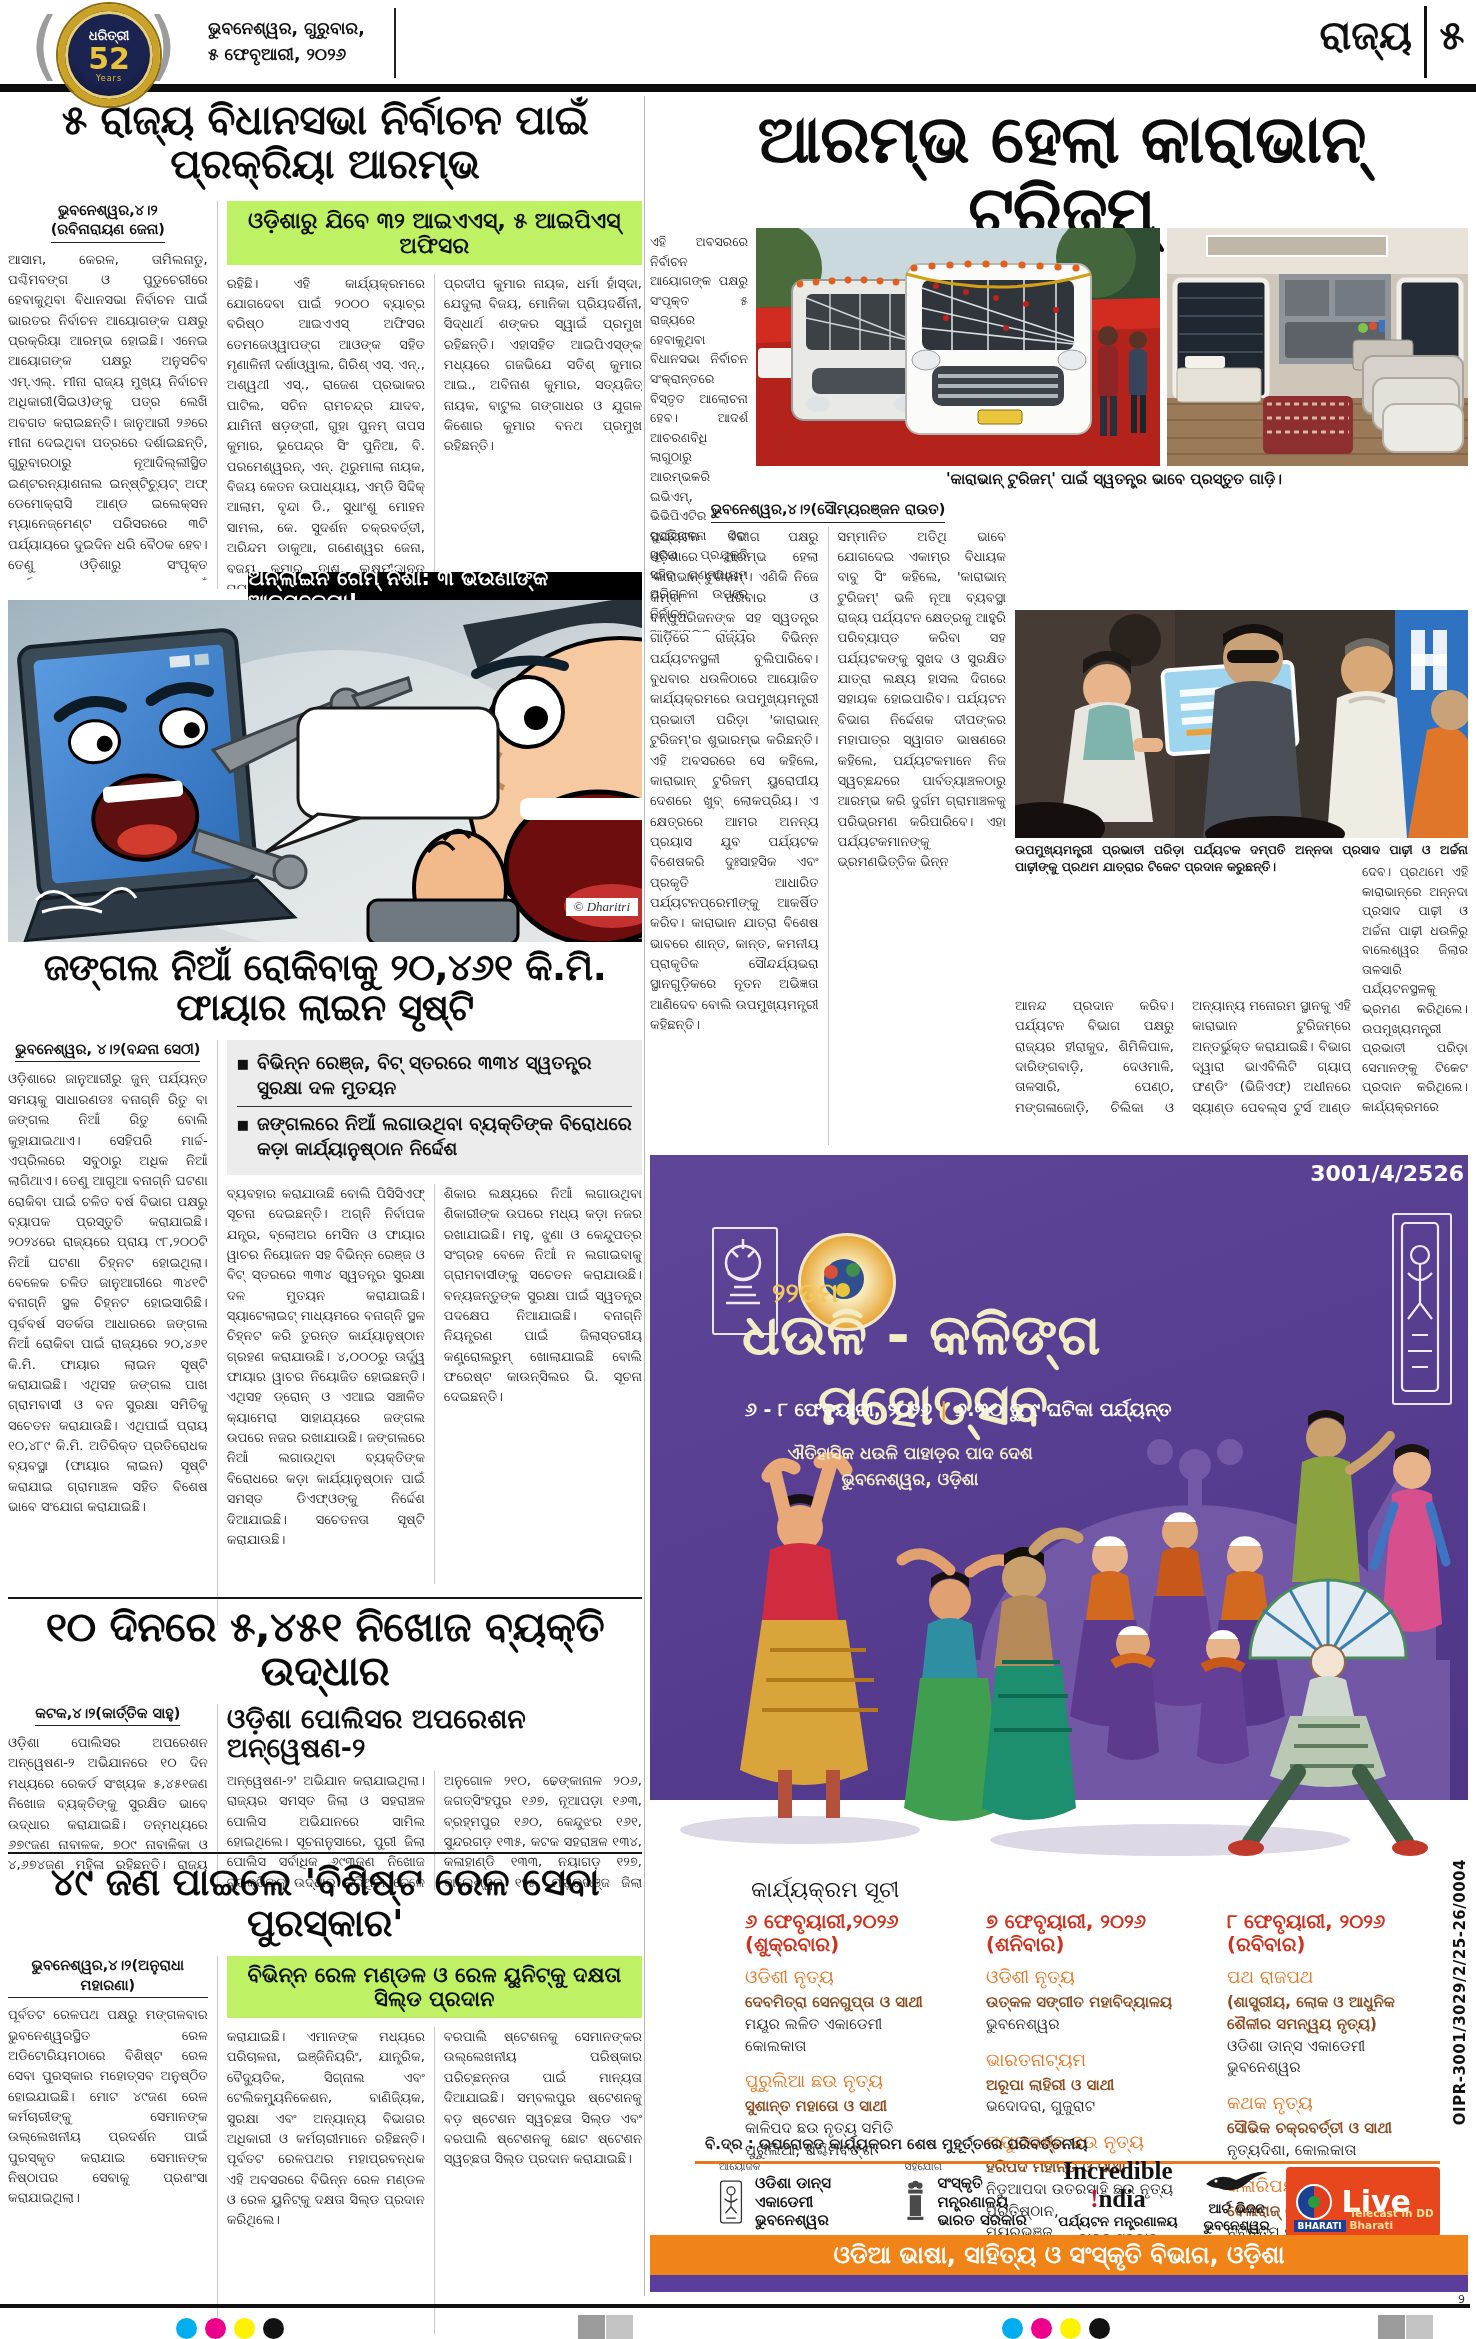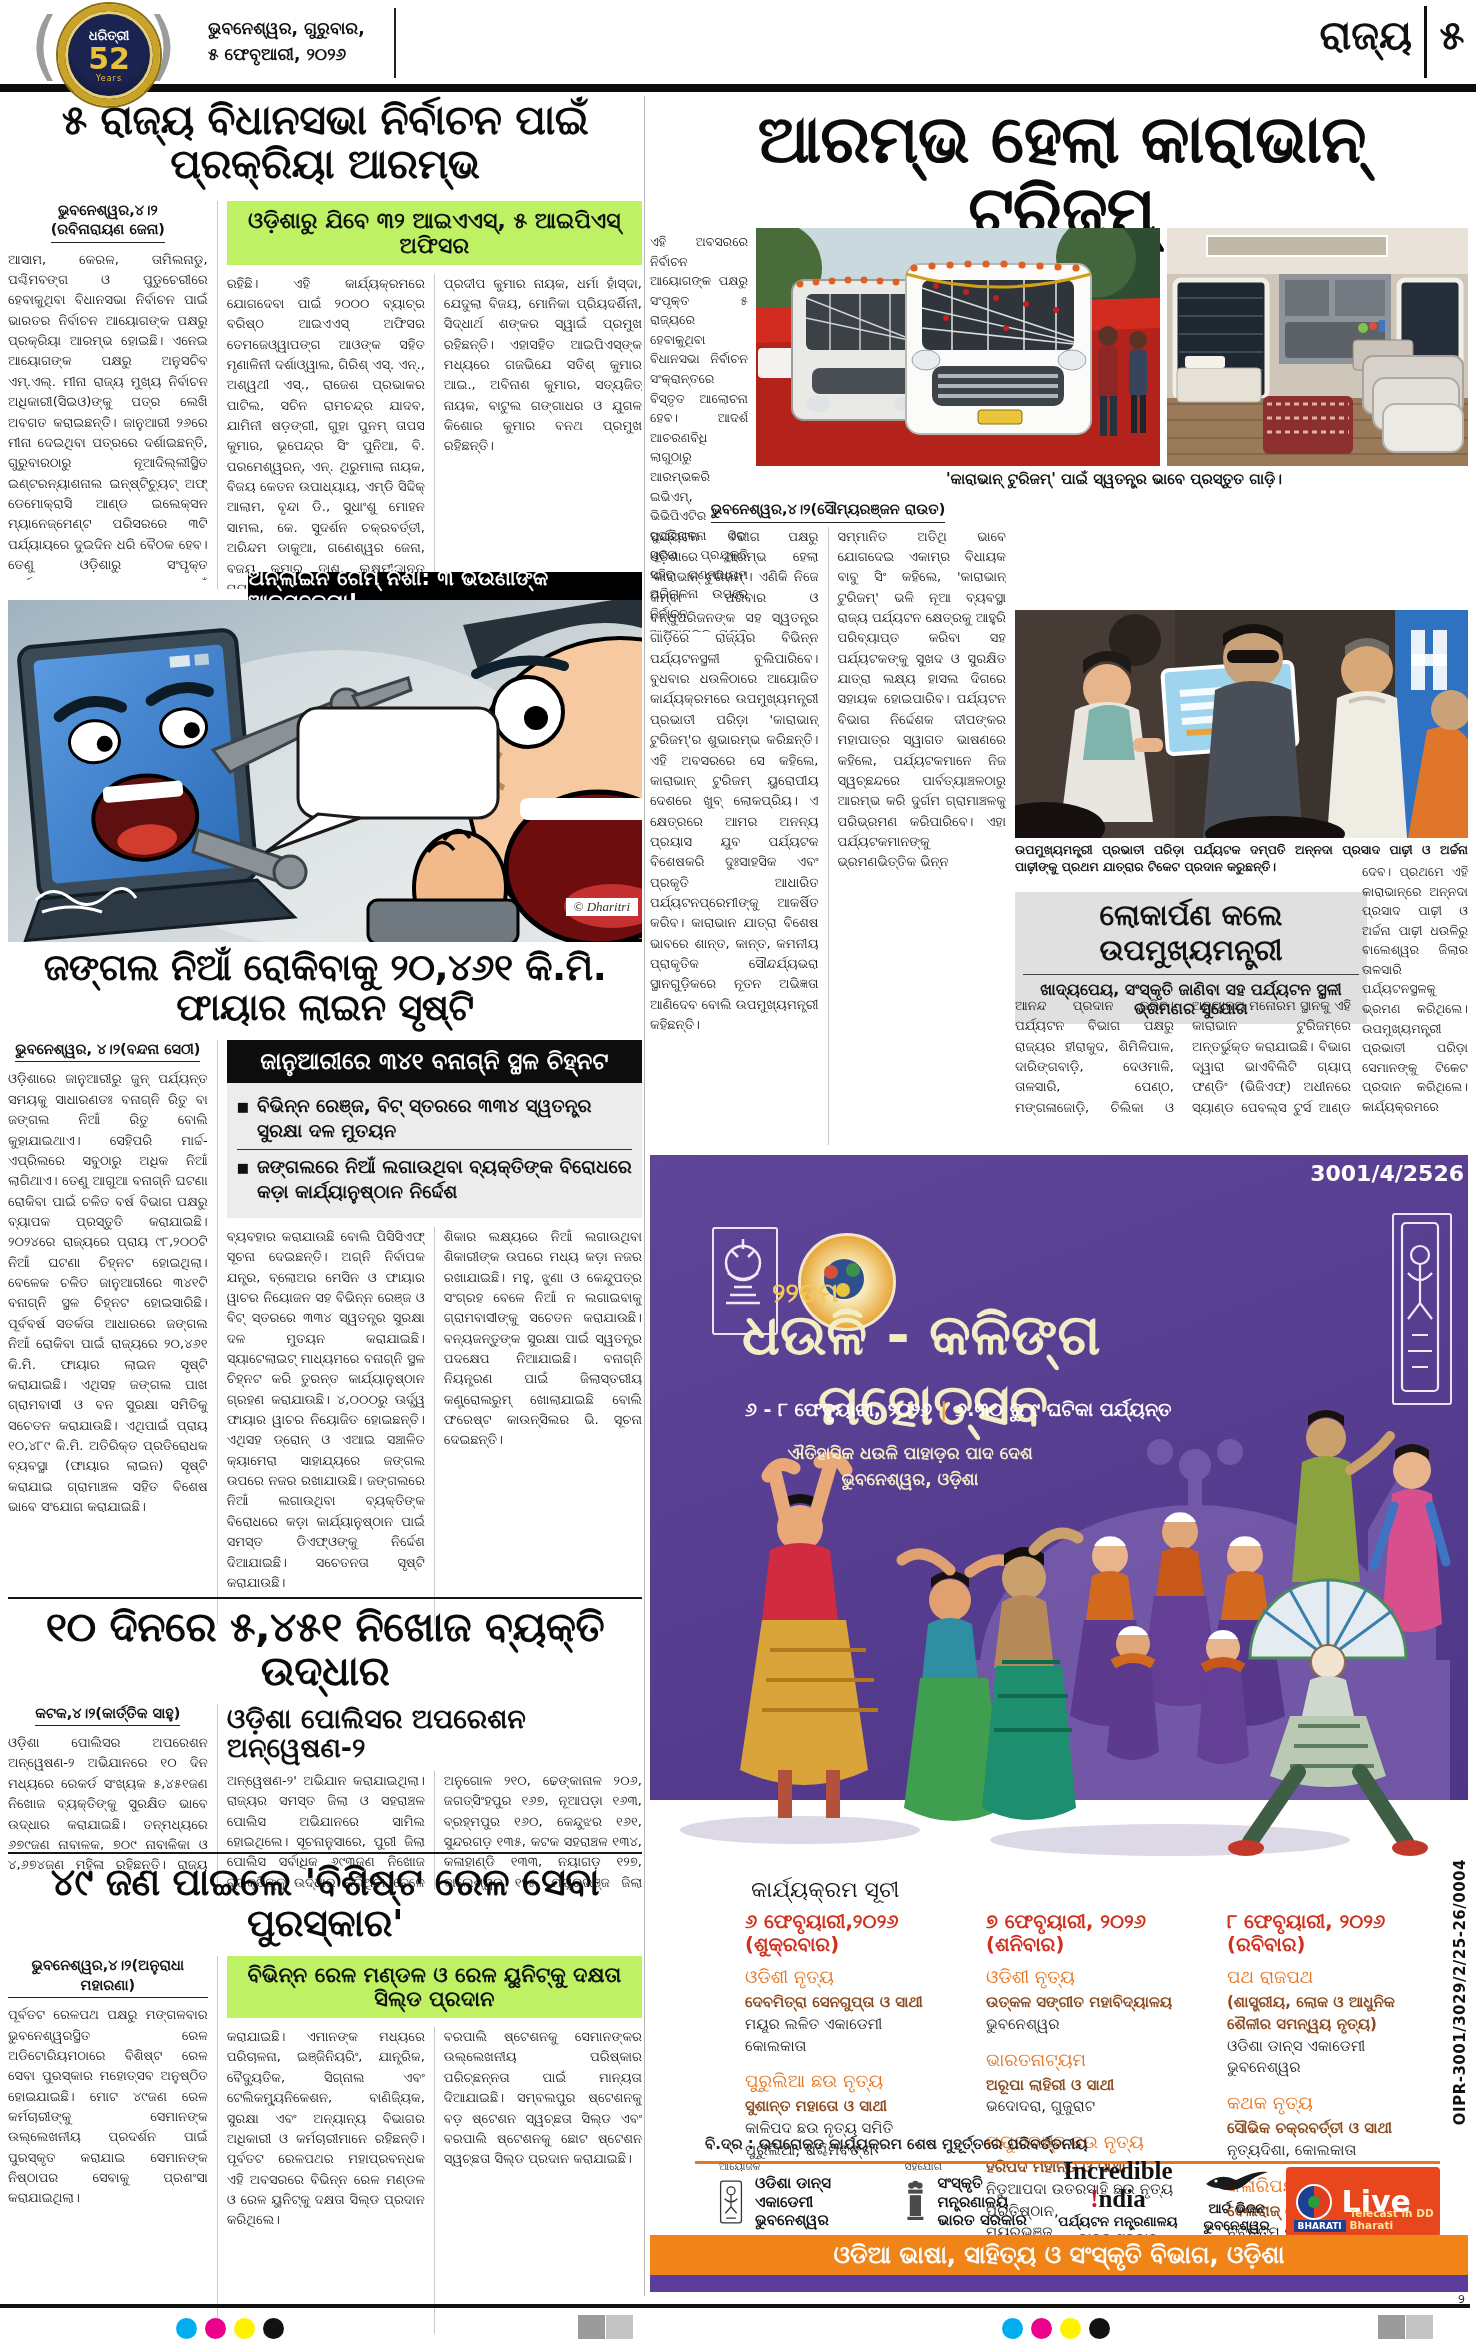--- a/index.html
+++ b/index.html
@@ -199,21 +199,20 @@
   </div>
 
   <div class="abs" style="left:8px;top:948px;width:634px;">
     <div class="art-h" style="font-size:37px;margin-bottom:12px;">ଜଙ୍ଗଲ ନିଆଁ ରୋକିବାକୁ ୨୦,୪୬୧ କି.ମି. ଫାୟାର ଲାଇନ ସୃଷ୍ଟି</div>
     <div class="cols" style="height:585px;">
       <div class="col">
         <div class="byline"><span class="u">ଭୁବନେଶ୍ୱର, ୪।୨(ବନ୍ଦନା ସେଠୀ)</span></div>
         <div class="bodytxt" style="height:540px;">ଓଡ଼ିଶାରେ ଜାନୁଆରୀରୁ ଜୁନ୍ ପର୍ଯ୍ୟନ୍ତ ସମୟକୁ ସାଧାରଣତଃ ବନାଗ୍ନି ରିତୁ ବା ଜଙ୍ଗଲ ନିଆଁ ରିତୁ ବୋଲି କୁହାଯାଇଥାଏ। ସେହିପରି ମାର୍ଚ୍ଚ-ଏପ୍ରିଲରେ ସବୁଠାରୁ ଅଧିକ ନିଆଁ ଲାଗିଥାଏ। ତେଣୁ ଆଗୁଆ ବନାଗ୍ନି ଘଟଣା ରୋକିବା ପାଇଁ ଚଳିତ ବର୍ଷ ବିଭାଗ ପକ୍ଷରୁ ବ୍ୟାପକ ପ୍ରସ୍ତୁତି କରାଯାଇଛି। ୨୦୨୪ରେ ରାଜ୍ୟରେ ପ୍ରାୟ ୯୮,୨୦୦ଟି ନିଆଁ ଘଟଣା ଚିହ୍ନଟ ହୋଇଥିଲା। ବେଳେକ ଚଳିତ ଜାନୁଆରୀରେ ୩୪୧ଟି ବନାଗ୍ନି ସ୍ଥଳ ଚିହ୍ନଟ ହୋଇସାରିଛି। ପୂର୍ବବର୍ଷ ସତର୍କତା ଆଧାରରେ ଜଙ୍ଗଲ ନିଆଁ ରୋକିବା ପାଇଁ ରାଜ୍ୟରେ ୨୦,୪୬୧ କି.ମି. ଫାୟାର ଲାଇନ ସୃଷ୍ଟି କରାଯାଇଛି। ଏଥିସହ ଜଙ୍ଗଲ ପାଖ ଗ୍ରାମବାସୀ ଓ ବନ ସୁରକ୍ଷା ସମିତିକୁ ସଚେତନ କରାଯାଉଛି। ଏଥିପାଇଁ ପ୍ରାୟ ୧୦,୪୮୯ କି.ମି. ଅତିରିକ୍ତ ପ୍ରତିରୋଧକ ବ୍ୟବସ୍ଥା (ଫାୟାର ଲାଇନ) ସୃଷ୍ଟି କରାଯାଇ ଗ୍ରାମାଞ୍ଚଳ ସହିତ ବିଶେଷ ଭାବେ ସଂଯୋଗ କରାଯାଇଛି।</div>
       </div>
       <div style="flex:2.08;border-left:1px solid #c9c9c9;margin-left:9px;padding-left:9px;overflow:hidden;">
-        <div class="black-head">ଜାନୁଆରୀରେ ୩୪୧ ବନାଗ୍ନି ସ୍ଥଳ ଚିହ୍ନଟ</div>
         <div class="bullets">
 
             <div class="bullet">
               <span class="sq">■</span>
               <span>ବିଭିନ୍ନ ରେଞ୍ଜ, ବିଟ୍ ସ୍ତରରେ ୩୩୪ ସ୍ୱତନ୍ତ୍ର ସୁରକ୍ଷା ଦଳ ମୁତୟନ</span>
             </div>
 
             <div class="bullet">
               <span class="sq">■</span>
               <span>ଜଙ୍ଗଲରେ ନିଆଁ ଲଗାଉଥିବା ବ୍ୟକ୍ତିଙ୍କ ବିରୋଧରେ କଡ଼ା କାର୍ଯ୍ୟାନୁଷ୍ଠାନ ନିର୍ଦ୍ଦେଶ</span>
@@ -410,24 +409,20 @@
         <path d="M334,92 q18,-8 36,0" stroke="#c9c3b7" stroke-width="4" fill="none"></path>
       </g>
       <path d="M412,120 q30,-10 41,10 l0,98 l-60,0 z" fill="#e0762a"></path>
       <circle cx="436" cy="100" r="20" fill="#caa27a"></circle>
       <ellipse cx="30" cy="218" rx="60" ry="26" fill="#15100d"></ellipse>
       <ellipse cx="260" cy="224" rx="70" ry="18" fill="#15100d"></ellipse>
     </svg>
   </div>
   <div class="abs photo-cap2" style="left:1015px;top:842px;width:453px;">ଉପମୁଖ୍ୟମନ୍ତ୍ରୀ ପ୍ରଭାତୀ ପରିଡ଼ା ପର୍ଯ୍ୟଟକ ଦମ୍ପତି ଅନ୍ନଦା ପ୍ରସାଦ ପାଢ଼ୀ ଓ ଅର୍ଚ୍ଚନା ପାଢ଼ୀଙ୍କୁ ପ୍ରଥମ ଯାତ୍ରାର ଟିକେଟ ପ୍ରଦାନ କରୁଛନ୍ତି।</div>
 
-  <div class="abs caravan-subbox" style="left:1015px;top:892px;width:336px;">
-    <div class="caravan-sub1">ଲୋକାର୍ପଣ କଲେ ଉପମୁଖ୍ୟମନ୍ତ୍ରୀ</div>
-    <div class="caravan-sub2">ଖାଦ୍ୟପେୟ, ସଂସ୍କୃତି ଜାଣିବା ସହ ପର୍ଯ୍ୟଟନ ସ୍ଥଳୀ ଭ୍ରମଣର ସୁଯୋଗ</div>
-  </div>
   <div class="abs bodytxt" style="left:1015px;top:996px;width:336px;height:124px;column-count:2;column-gap:18px;">
     <span>ଆନନ୍ଦ ପ୍ରଦାନ କରିବ। ପର୍ଯ୍ୟଟନ ବିଭାଗ ପକ୍ଷରୁ ରାଜ୍ୟର ହୀରାକୁଦ, ଶିମିଳିପାଳ, ଦାରିଙ୍ଗବାଡ଼ି, ଦେଓମାଳି, ତାଳସାରି, ପେଣ୍ଠ, ମଙ୍ଗଳାଜୋଡ଼ି, ଚିଲିକା ଓ ଅନ୍ୟାନ୍ୟ ମନୋରମ ସ୍ଥାନକୁ ଏହି କାରାଭାନ ଟୁରିଜମ୍‌ରେ ଅନ୍ତର୍ଭୁକ୍ତ କରାଯାଇଛି। ବିଭାଗ ଦ୍ୱାରା ଭାଏବିଲିଟି ଗ୍ୟାପ୍ ଫଣ୍ଡିଂ (ଭିଜିଏଫ୍) ଅଧୀନରେ ସ୍ୟାଣ୍ଡ ପେବଲ୍ସ ଟୁର୍ସ</span>
     <span>ଆଣ୍ଡ ଟ୍ରାଭେଲ୍ସ ସଂସ୍ଥା ସହଯୋଗରେ ଏହି ଅଭିଯାନ ଆରମ୍ଭ ହୋଇଛି। କାରାଭାନରେ ହୋଟେଲ ଭଳି ସବୁ ସୁବିଧା ମିଳିବ। ଏଥିରେ ବେଡ୍‌ରୁମ୍‌ଠାରୁ ଆରମ୍ଭ କରି କିଚେନ, ଶୌଚାଳୟ ଏବଂ ଅନ୍ୟାନ୍ୟ ଅତ୍ୟାଧୁନିକ ବ୍ୟବସ୍ଥା ରହିଛି। ଏହା ପର୍ଯ୍ୟଟକମାନଙ୍କୁ ଭ୍ରମଣ ସମୟରେ ପଞ୍ଚତାରକା ହୋଟେଲର ଅନୁଭୂତି</span>
   </div>
   <div class="abs bodytxt" style="left:1362px;top:862px;width:106px;height:260px;font-size:12.6px;">ଦେବ। ପ୍ରଥମେ ଏହି କାରାଭାନ୍‌ରେ ଅନ୍ନଦା ପ୍ରସାଦ ପାଢ଼ୀ ଓ ଅର୍ଚ୍ଚନା ପାଢ଼ୀ ଧଉଳିରୁ ବାଲେଶ୍ୱର ଜିଲାର ତାଳସାରି ପର୍ଯ୍ୟଟନସ୍ଥଳକୁ ଭ୍ରମଣ କରିଥିଲେ। ଉପମୁଖ୍ୟମନ୍ତ୍ରୀ ପ୍ରଭାତୀ ପରିଡ଼ା ସେମାନଙ୍କୁ ଟିକେଟ ପ୍ରଦାନ କରିଥିଲେ। କାର୍ଯ୍ୟକ୍ରମରେ ଭୁବନେଶ୍ୱର ବ୍ଲକ ଅଧ୍ୟକ୍ଷା ନିରୁପମା ସାହୁ, ଧଉଳି ସରପଞ୍ଚ ଚନ୍ଦନ ମଲ୍ଲିକଙ୍କ ସମେତ ବିଭାଗୀୟ ଅଧିକାରୀ ପ୍ରମୁଖ ଉପସ୍ଥିତ ଥିଲେ। ବିଭାଗୀୟ ଅତିରିକ୍ତ ଶାସନ ସଚିବ ରୁଦ୍ର ନାରାୟଣ ଦାଶ ଧନ୍ୟବାଦ ଅର୍ପଣ କରିଥିଲେ।</div>
 
   <div class="abs ad">
     <div class="ad-purple"></div>
 
     <svg class="abs" style="left:0;top:255px;" width="818" height="500" viewBox="0 0 818 500">

